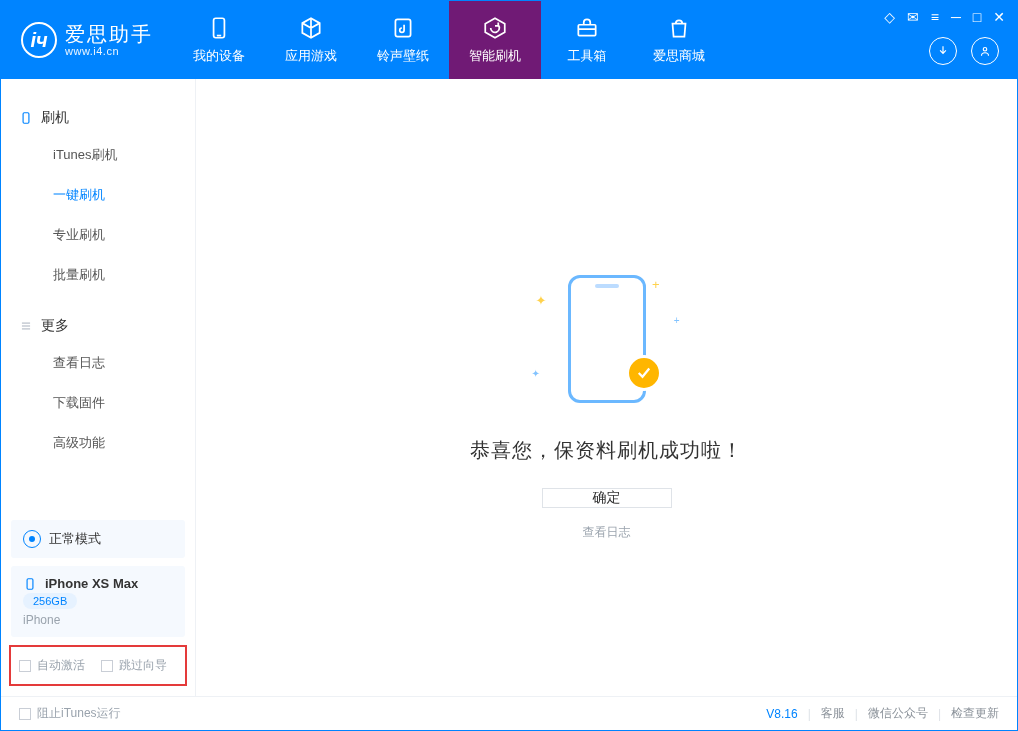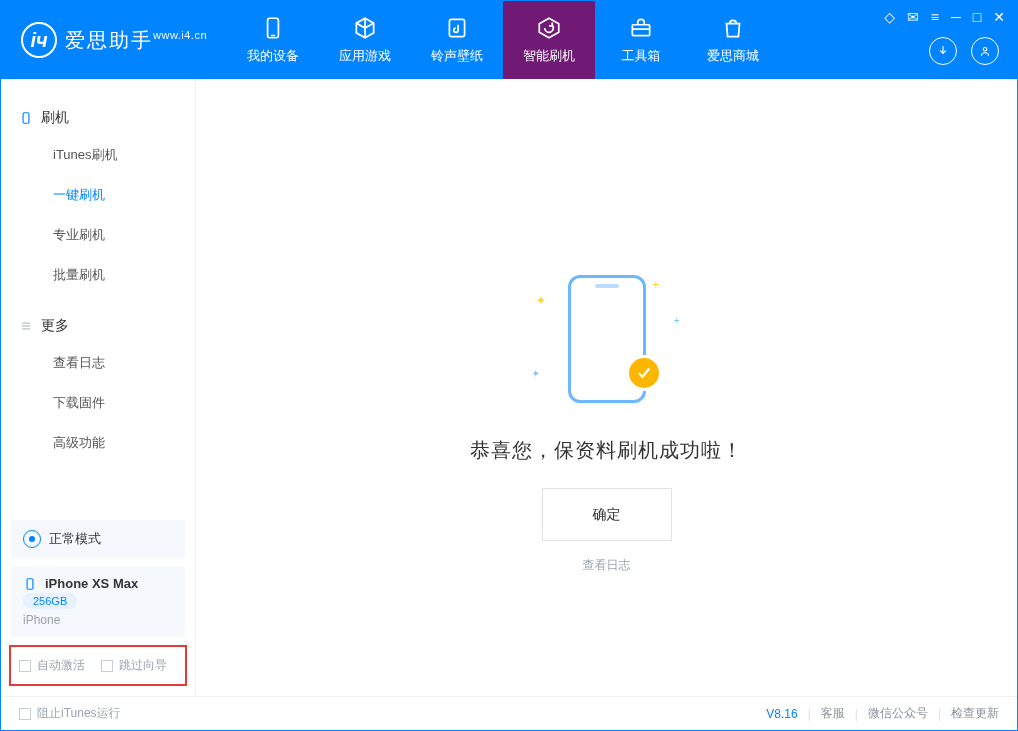--- a/index.html
+++ b/index.html
@@ -3,21 +3,21 @@
 <meta charset="utf-8">
 <style>
 * { margin: 0; padding: 0; box-sizing: border-box; font-family: "Microsoft YaHei", Arial, sans-serif; }
 body { background: #fff; }
 .app { width: 1018px; height: 731px; border: 1px solid #0084ff; display: flex; flex-direction: column; }
 .titlebar-ctrls { position: absolute; right: 12px; top: 8px; display: flex; gap: 12px; }
 .titlebar-ctrls span { color: #fff; font-size: 14px; cursor: pointer; }
 .header { background: #0084ff; height: 78px; display: flex; align-items: center; padding-left: 20px; position: relative; }
 .logo { display: flex; align-items: center; color: #fff; margin-right: 20px; }
 .logo-mark { width: 36px; height: 36px; border: 2.5px solid #fff; border-radius: 50%; display: flex; align-items: center; justify-content: center; font-weight: bold; font-size: 20px; font-style: italic; margin-right: 8px; }
-.logo-txt { display: flex; flex-direction: row; line-height: 1.1; }
+.logo-txt { display: flex; flex-direction: column; line-height: 1.1; }
 .logo-txt .big { font-size: 20px; font-weight: 500; letter-spacing: 2px; }
 .logo-txt .small { font-size: 11px; opacity: 0.92; letter-spacing: 0.5px; }
 .navs { display: flex; height: 100%; }
 .nav-item { width: 92px; display: flex; flex-direction: column; align-items: center; justify-content: center; color: #fff; font-size: 13px; cursor: pointer; gap: 6px; }
 .nav-item.active { background: #701a75; }
 .nav-icon { width: 26px; height: 26px; }
 .hdr-right { position: absolute; right: 18px; bottom: 14px; display: flex; gap: 14px; }
 .circ-btn { width: 28px; height: 28px; border: 1.8px solid #fff; border-radius: 50%; color: #fff; display: flex; align-items: center; justify-content: center; cursor: pointer; font-size: 14px; }
 .body { flex: 1; display: flex; min-height: 0; }
 .sidebar { width: 195px; border-right: 1px solid #eef1f5; display: flex; flex-direction: column; }
@@ -38,21 +38,21 @@
 .chk { display: flex; align-items: center; gap: 6px; font-size: 12px; color: #9aa3ad; cursor: pointer; }
 .chk .box { width: 12px; height: 12px; border: 1px solid #c9ced6; background:#fff; }
 .main { flex: 1; display: flex; flex-direction: column; align-items: center; justify-content: flex-start; padding-top: 190px; }
 .illus { width: 150px; height: 140px; position: relative; display:flex;align-items:center;justify-content:center; }
 .phone { width: 78px; height: 128px; border: 3px solid #6bb8ff; border-radius: 12px; background:#fff; position:relative; }
 .phone::before{content:"";position:absolute;top:6px;left:50%;transform:translateX(-50%);width:24px;height:4px;background:#bcdcff;border-radius:3px;}
 .check-badge { position:absolute; right:20px; bottom:18px; width:36px; height:36px; background:#ffb600; border-radius:50%; border:3px solid #fff; display:flex;align-items:center;justify-content:center; }
 .spark { position:absolute; color:#ffd24d; font-size:13px; }
 .s1{top:24px;left:4px;} .s2{top:8px;right:22px;} .s3{bottom:30px;left:0;color:#82c3ff;font-size:10px;} .s4{top:46px;right:2px;color:#82c3ff;font-size:10px;}
 .success-msg { margin-top: 28px; font-size: 20px; color: #333; letter-spacing: 1px; }
-.ok-btn { margin-top: 24px; width: 130px; height: 53px; border: 1px solid #dfe3e8; background:#fff; font-size:14px; color:#333; cursor:pointer; }
+.ok-btn { margin-top: 24px; width: 130px; height: 20px; border: 1px solid #dfe3e8; background:#fff; font-size:14px; color:#333; cursor:pointer; }
 .log-link { margin-top: 16px; font-size: 12px; color: #9aa3ad; cursor: pointer; }
 .footer { height: 34px; border-top: 1px solid #eef1f5; display:flex; align-items:center; padding: 0 18px; font-size:12px; color:#9aa3ad; }
 .footer .left { display:flex; align-items:center; gap:6px; }
 .footer .right { margin-left:auto; display:flex; align-items:center; gap:10px; }
 .footer .ver { color:#0084ff; }
 .footer .sep { color:#dfe3e8; }
 .footer .flink { color:#8a9199; cursor:pointer; }
 </style>
 </head>
 <body>

